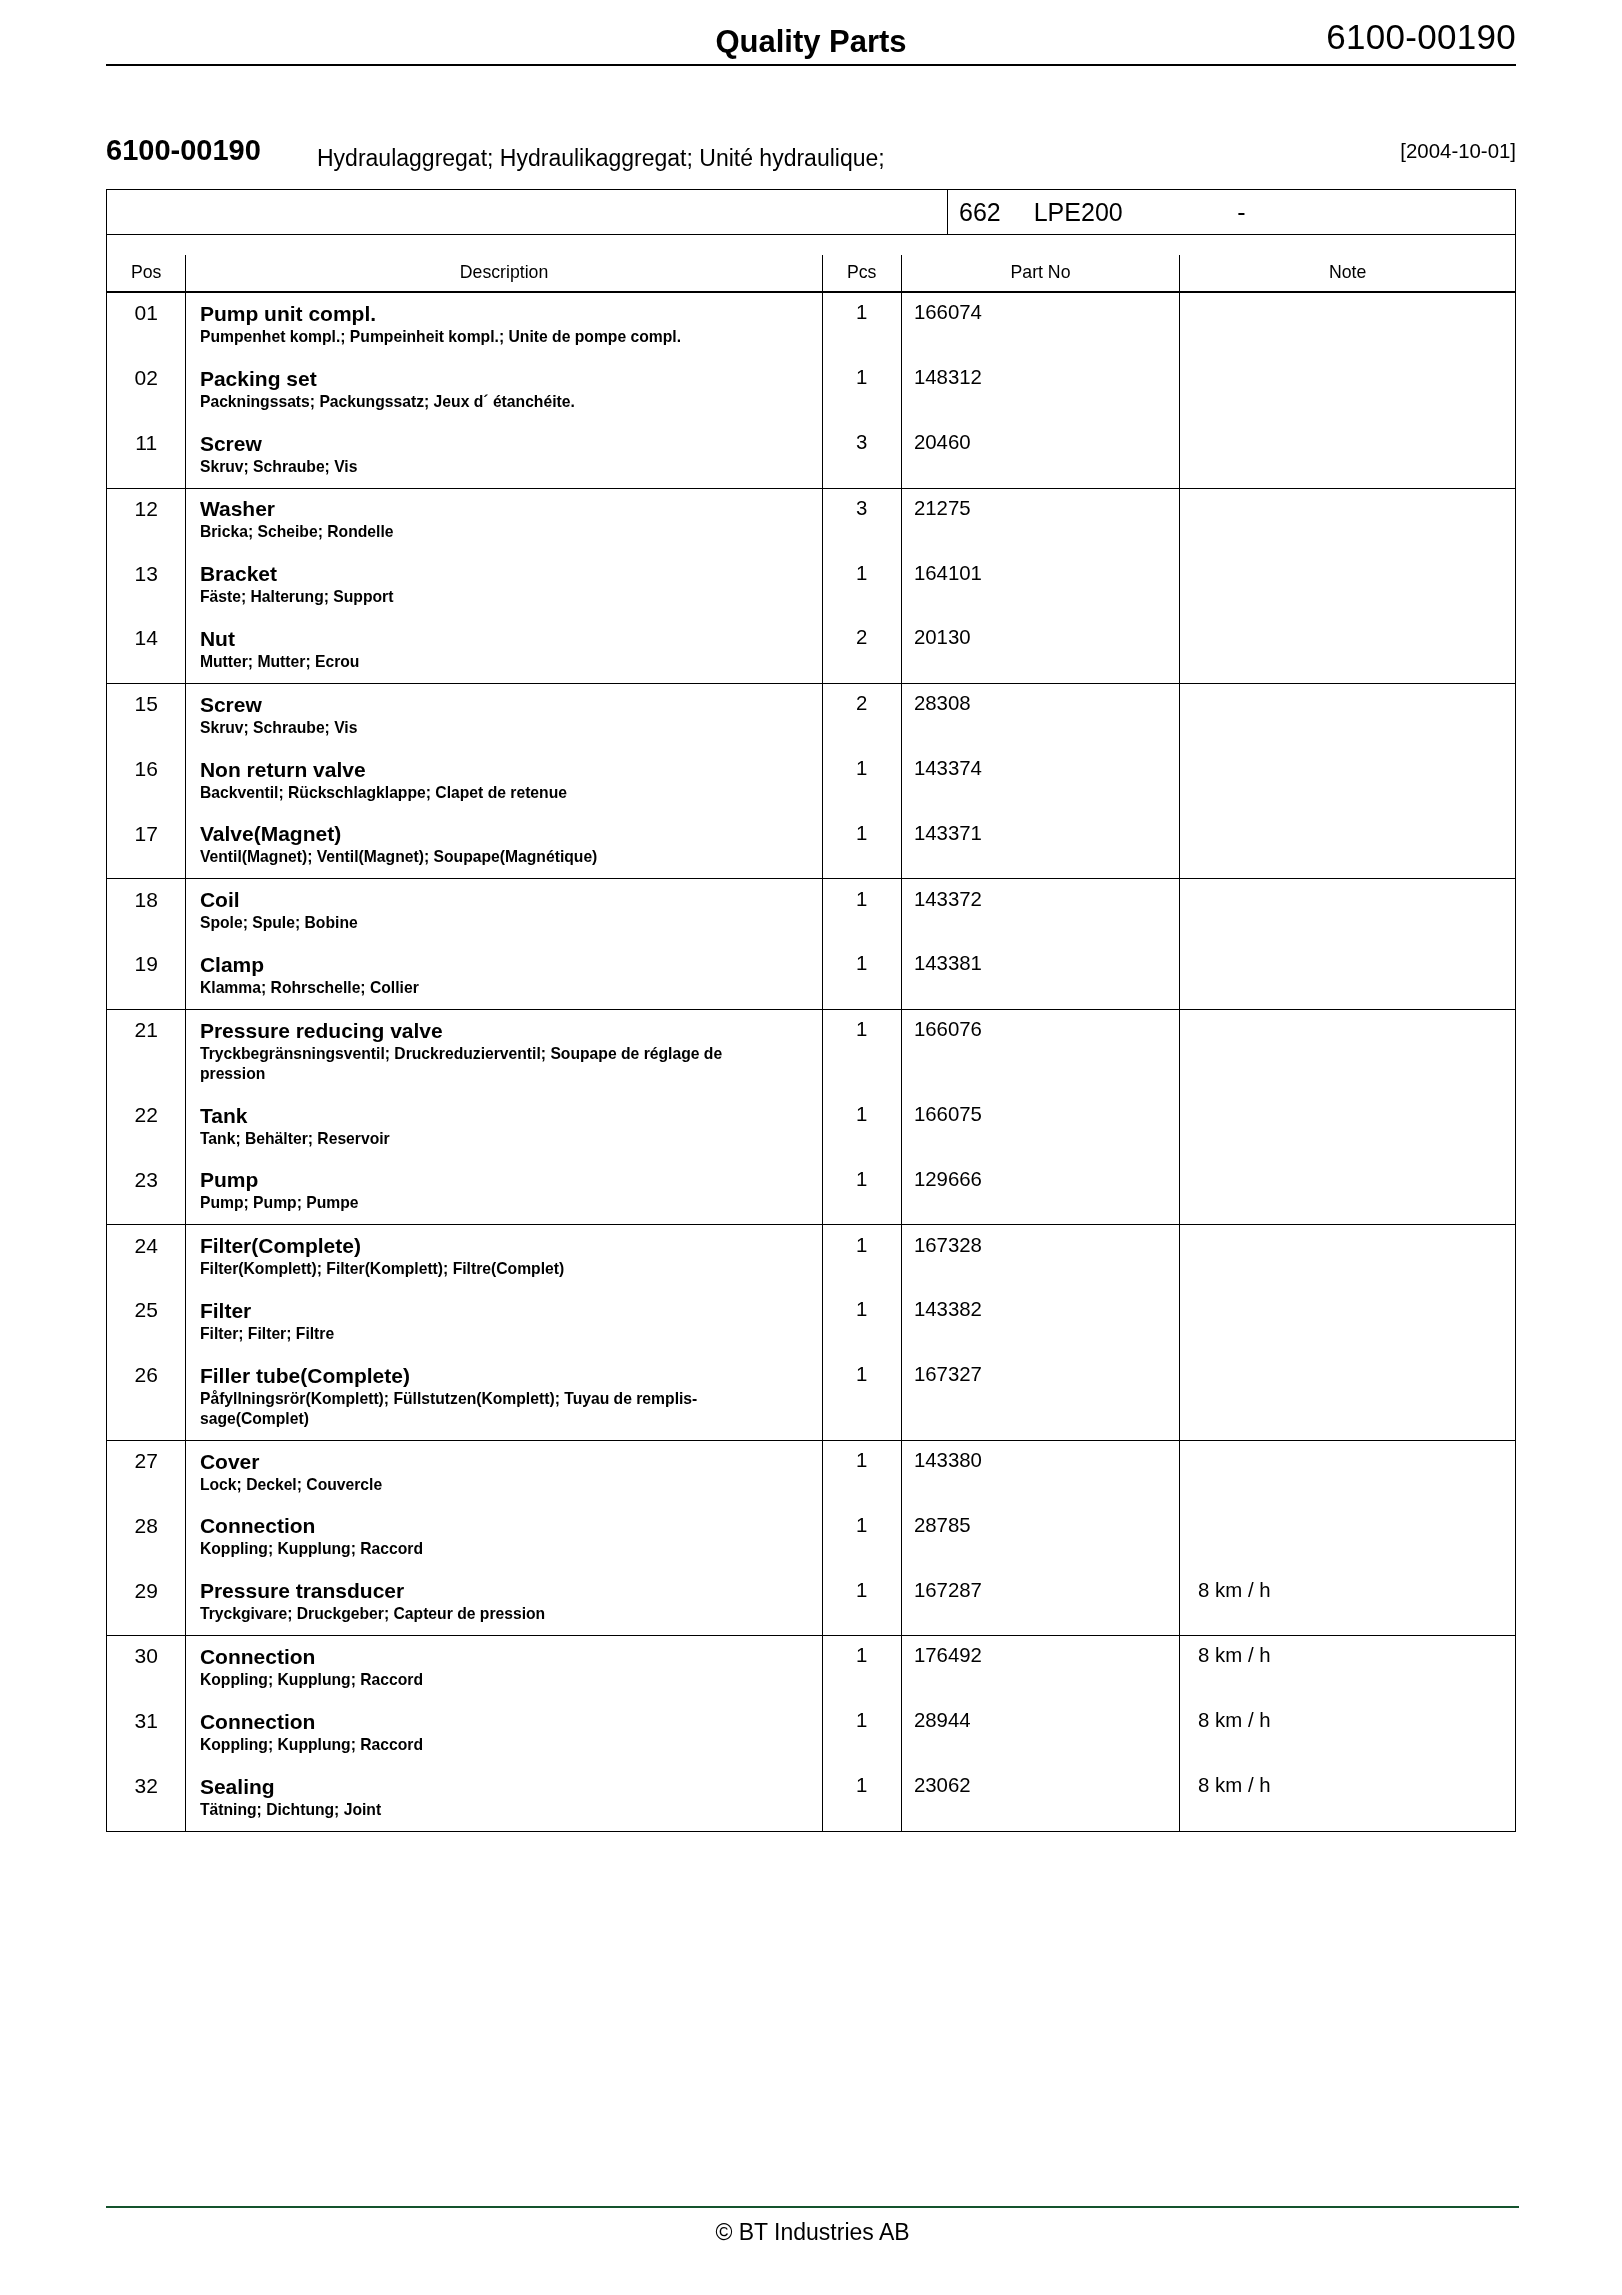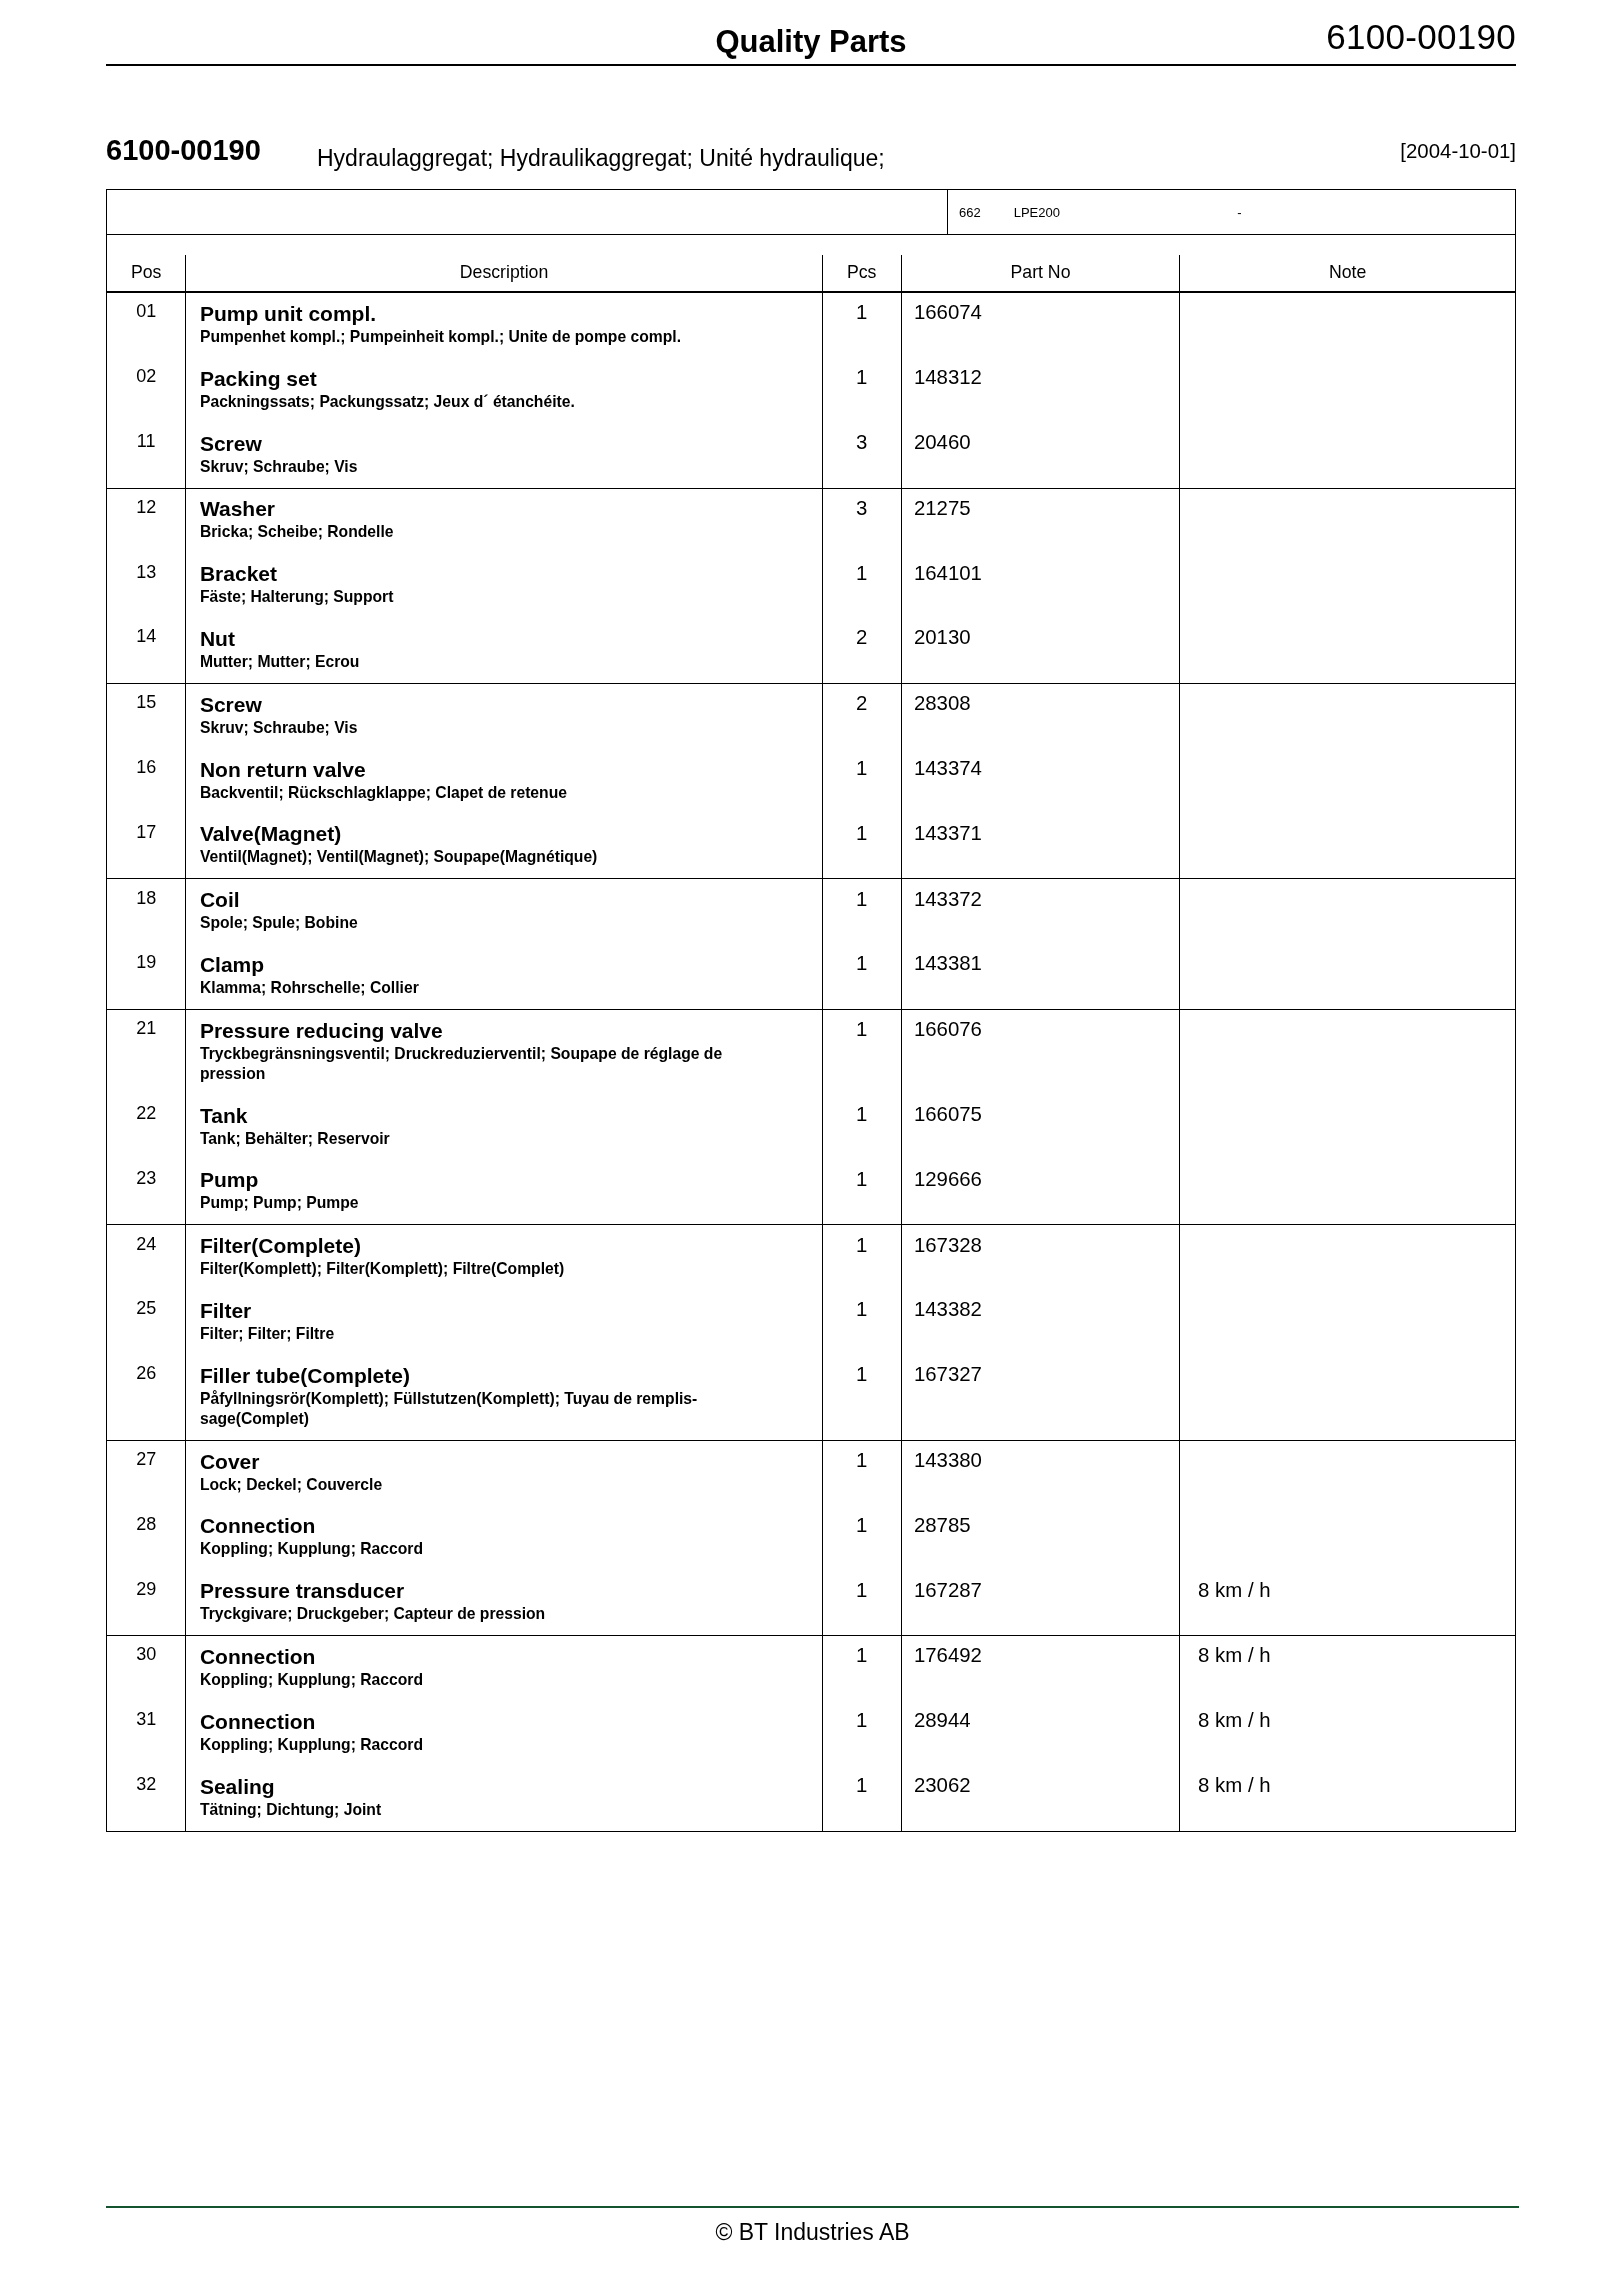--- a/index.html
+++ b/index.html
@@ -21,35 +21,35 @@
   
   .title-block { margin-top: 68px; display: flex; align-items: flex-start; }
   .tb-doc { width: 211px; font-size: 29px; font-weight: 700; }
   .tb-main { flex: 1; }
   .tb-title { font-size: 29px; font-weight: 700; }
   .tb-subtitle { margin-top: 11px; font-size: 23px; font-weight: 400; }
   .tb-date { font-size: 20.4px; font-weight: 400; padding-top: 6.8px; }
 
   
   .table-wrap { margin-top: 17.7px; border: 1.4px solid #000; }
-  .model-band { display: flex; height: 45px; border-bottom: 1.4px solid #000; font-size: 13px; }
+  .model-band { display: flex; height: 45px; border-bottom: 1.4px solid #000; font-size: 25px; }
   .band-spacer { width: 59.66%; }
   .band-cell { flex: 1; position: relative; border-left: 1.4px solid #000; display: flex; align-items: center; padding-left: 11px; }
   .band-code { margin-right: 33px; }
   .band-serial { position: absolute; left: 51%; top: 50%; transform: translateY(-50%); }
 
   table.parts { width: 100%; border-collapse: collapse; table-layout: fixed; margin-top: 20px; }
   .parts th, .parts td { border-right: 1.4px solid #000; vertical-align: top; }
   .parts th:last-child, .parts td:last-child { border-right: none; }
   .parts thead th { border-bottom: 2.7px double #000; font-weight: 400; font-size: 17.7px; text-align: center; padding: 6.8px 0 8.2px; }
   .parts tbody { border-bottom: 1.4px solid #000; }
   .parts tbody:last-child { border-bottom: none; }
   .parts td { padding-top: 8.2px; padding-bottom: 11px; }
 
-  .c-pos  { text-align: center; font-size: 18px; }
+  .c-pos  { text-align: center; font-size: 21px; }
   td.c-desc { padding-left: 13.6px; padding-right: 12.3px; padding-top: 6.8px; font-weight: bold; }
   .desc-main { font-size: 21px; line-height: 27px; }
   .desc-sub  { font-size: 15.7px; line-height: 20px; white-space: pre-line; }
   .c-pcs  { text-align: center; font-size: 20.4px; }
   .c-part { padding-left: 12.3px; font-size: 20.4px; }
   .c-note { padding-left: 17.7px; font-size: 20.4px; }
 
   
   .footer { position: absolute; left: 106px; right: 103px; top: 2206px; border-top: 2px solid #14532d; }
   .footer-text { text-align: center; font-size: 23px; padding-top: 11px; }

